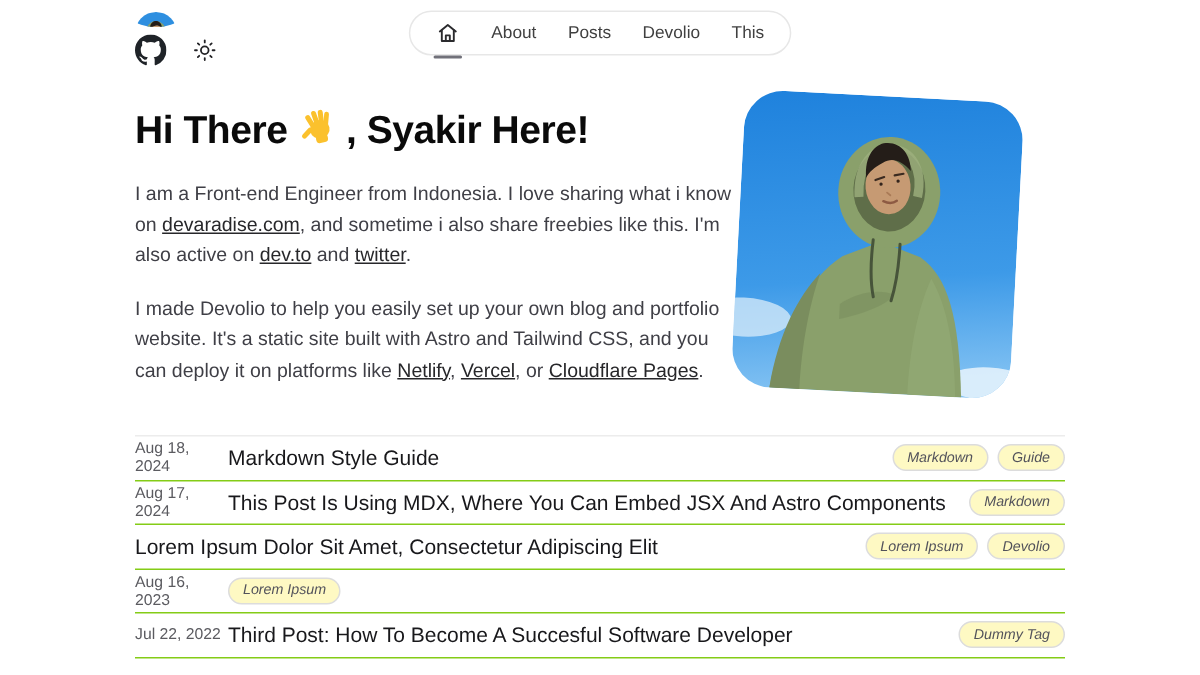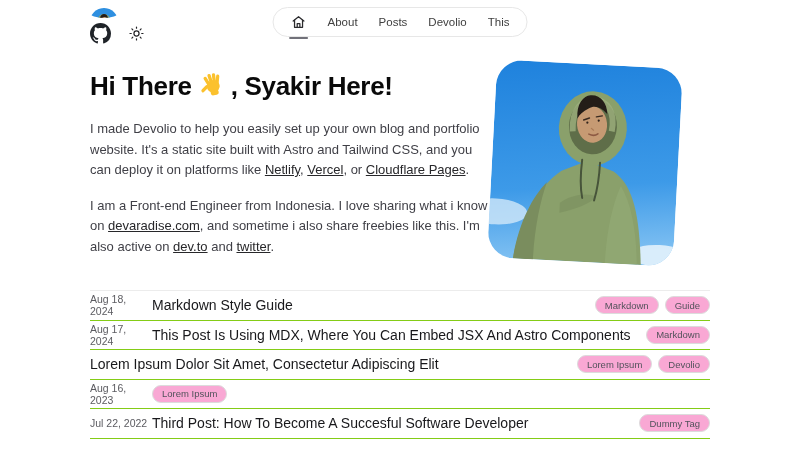--- a/index.html
+++ b/index.html
@@ -136,24 +136,25 @@
     text-overflow: ellipsis;
     padding-right: 10px;
   }
   .post-tags { display: flex; gap: 6px; flex-shrink: 0; }
   .tag {
     border: 1px solid #dcdcdc;
     border-radius: 999px;
     padding: 2.5px 9px;
     font-size: 9.5px;
     color: #52525b;
-    background: #f9a8d4;
+    background: #fef9c3;
     text-decoration: none;
     white-space: nowrap;
     cursor: pointer;
+    font-style: italic;
   }
 </style>
 </head>
 <body>
 
 <header class="topbar">
   <a class="avatar">
     <svg width="28" height="28" viewBox="0 0 28 28">
       <circle cx="14" cy="14" r="14" fill="#2e8fe0"></circle>
       <ellipse cx="14" cy="26" rx="12" ry="9" fill="#8aa06b"></ellipse>
@@ -213,22 +214,22 @@
               <rect x="18.6" y="4.9" width="4.6" height="16" rx="2.3" transform="rotate(5 20.9 12.9)"></rect>
               <rect x="23.2" y="7.6" width="4.4" height="14" rx="2.2" transform="rotate(17 25.4 14.6)"></rect>
               <rect x="3.4" y="17.5" width="4.6" height="12" rx="2.3" transform="rotate(55 5.7 23.5)"></rect>
               <ellipse cx="17.8" cy="22.5" rx="9" ry="8.5"></ellipse>
               <rect x="12.5" y="27" width="11" height="8" rx="3.4"></rect>
             </g>
           </svg>
         </span>
         <span>, Syakir Here!</span>
       </h1>
+      <p class="hero-p"><span>I am a Front-end Engineer from Indonesia. I love sharing what i know on </span><a class="inline-link">devaradise.com</a><span>, and sometime i also share freebies like this. I'm also active on </span><a class="inline-link">dev.to</a><span> and </span><a class="inline-link">twitter</a><span>.</span></p>
       <p class="hero-p"><span>I made Devolio to help you easily set up your own blog and portfolio website. It's a static site built with Astro and Tailwind CSS, and you can deploy it on platforms like </span><a class="inline-link">Netlify</a><span>, </span><a class="inline-link">Vercel</a><span>, or </span><a class="inline-link">Cloudflare Pages</a><span>.</span></p>
-      <p class="hero-p"><span>I am a Front-end Engineer from Indonesia. I love sharing what i know on </span><a class="inline-link">devaradise.com</a><span>, and sometime i also share freebies like this. I'm also active on </span><a class="inline-link">dev.to</a><span> and </span><a class="inline-link">twitter</a><span>.</span></p>
     </div>
 
     <div class="photo-card">
       <svg width="186" height="198" viewBox="0 0 186 198">
         <defs>
           <linearGradient id="sky" x1="0.1" y1="0" x2="0.2" y2="1">
             <stop offset="0" stop-color="#1f82dd"></stop>
             <stop offset="0.65" stop-color="#3d9ae8"></stop>
             <stop offset="1" stop-color="#7fc0f2"></stop>
           </linearGradient>

